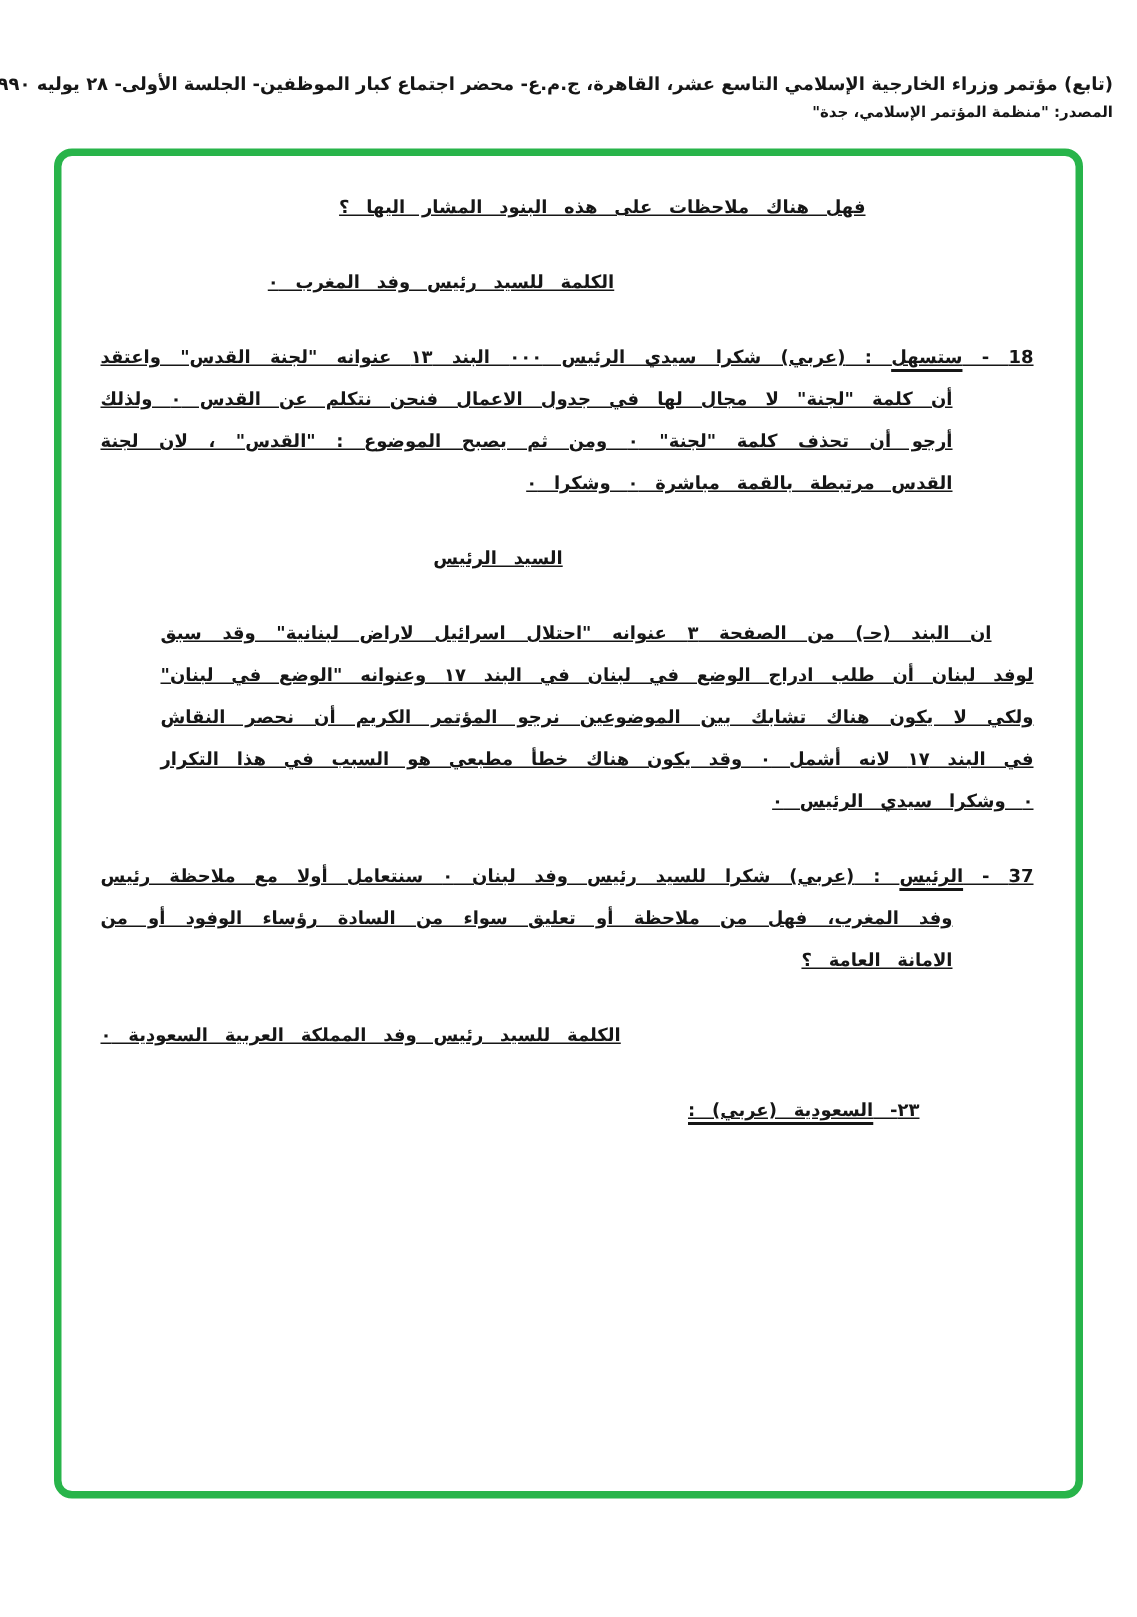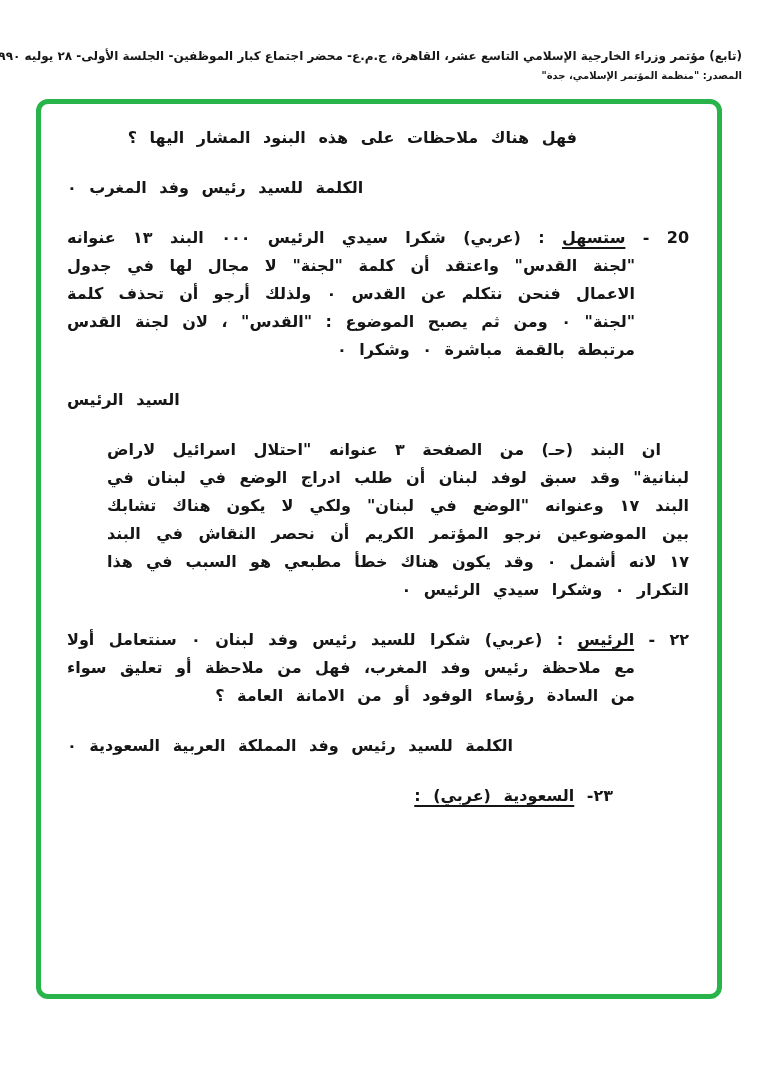--- a/index.html
+++ b/index.html
@@ -40,32 +40,33 @@
     margin: 16px auto 0 auto;
     width: 686px;
     min-height: 900px;
     box-sizing: border-box;
     border: 5px solid #28b44a;
     border-radius: 12px;
     padding: 16px 28px 18px 26px;
     background: #ffffff;
   }
   .para {
-    font-size: 16px;
+    font-size: 12px;
     font-weight: bold;
     line-height: 28px;
     margin-top: 22px;
     text-align: justify;
     word-spacing: 7px;
+    text-decoration: underline;
   }
   .para:first-child { margin-top: 4px; }
   
   .st-q      { padding-right: 112px; padding-left: 50px; text-align: right; }
-  .st-k1     { padding-right: 168px; text-align: left; }
-  .st-mid    { padding-right: 92px;  text-align: left; }
+  .st-k1     { padding-right: 168px; text-align: center; }
+  .st-mid    { padding-right: 92px;  text-align: center; }
   .st-k2     { padding-right: 82px;  text-align: left; }
   .st-body   { text-indent: 28px; margin-left: 40px; }
   .st-num    { padding-right: 54px; text-indent: -54px; }
   .st-numoff { padding-right: 76px; text-align: right; }
   .num { white-space: pre; }
   .speaker {
     text-decoration: underline;
     text-underline-offset: 4px;
     text-decoration-thickness: 1.5px;
   }
@@ -77,22 +78,22 @@
 
   <header class="hdr">
     <div class="h1">(تابع) مؤتمر وزراء الخارجية الإسلامي التاسع عشر، القاهرة، ج.م.ع- محضر اجتماع كبار الموظفين- الجلسة الأولى- ٢٨ يوليه ١٩٩٠</div>
     <div class="h2">المصدر: "منظمة المؤتمر الإسلامي، جدة"</div>
   </header>
 
   <main class="frame" style="border-color: rgb(40, 180, 74);">
     <div id="paragraphs">
         <div class="para st-q"><span>فهل هناك ملاحظات على هذه البنود المشار اليها ؟</span></div>
         <div class="para st-k1"><span>الكلمة للسيد رئيس وفد المغرب ٠</span></div>
-        <div class="para st-num"><span class="num">20 - </span><span class="speaker">ستسهل</span> : <span>(عربي) شكرا سيدي الرئيس ٠٠٠ البند ١٣ عنوانه "لجنة القدس" واعتقد أن كلمة "لجنة" لا مجال لها في جدول الاعمال فنحن نتكلم عن القدس ٠ ولذلك أرجو أن تحذف كلمة "لجنة" ٠ ومن ثم يصبح الموضوع : "القدس" ، لان لجنة القدس مرتبطة بالقمة مباشرة ٠ وشكرا ٠</span></div>
+        <div class="para st-num"><span class="num">18 - </span><span class="speaker">ستسهل</span> : <span>(عربي) شكرا سيدي الرئيس ٠٠٠ البند ١٣ عنوانه "لجنة القدس" واعتقد أن كلمة "لجنة" لا مجال لها في جدول الاعمال فنحن نتكلم عن القدس ٠ ولذلك أرجو أن تحذف كلمة "لجنة" ٠ ومن ثم يصبح الموضوع : "القدس" ، لان لجنة القدس مرتبطة بالقمة مباشرة ٠ وشكرا ٠</span></div>
         <div class="para st-mid"><span>السيد الرئيس</span></div>
         <div class="para st-body"><span>ان البند (حـ) من الصفحة ٣ عنوانه "احتلال اسرائيل لاراض لبنانية" وقد سبق لوفد لبنان أن طلب ادراج الوضع في لبنان في البند ١٧ وعنوانه "الوضع في لبنان" ولكي لا يكون هناك تشابك بين الموضوعين نرجو المؤتمر الكريم أن نحصر النقاش في البند ١٧ لانه أشمل ٠ وقد يكون هناك خطأ مطبعي هو السبب في هذا التكرار ٠ وشكرا سيدي الرئيس ٠</span></div>
-        <div class="para st-num"><span class="num">٢٢ - </span><span class="speaker">الرئيس</span> : <span>(عربي) شكرا للسيد رئيس وفد لبنان ٠  سنتعامل أولا مع ملاحظة رئيس وفد المغرب، فهل من ملاحظة أو تعليق سواء من السادة رؤساء الوفود أو من الامانة العامة ؟</span></div>
+        <div class="para st-num"><span class="num">37 - </span><span class="speaker">الرئيس</span> : <span>(عربي) شكرا للسيد رئيس وفد لبنان ٠  سنتعامل أولا مع ملاحظة رئيس وفد المغرب، فهل من ملاحظة أو تعليق سواء من السادة رؤساء الوفود أو من الامانة العامة ؟</span></div>
         <div class="para st-k2"><span>الكلمة للسيد رئيس وفد المملكة العربية السعودية ٠</span></div>
         <div class="para st-numoff"><span class="num">٢٣- </span><span class="speaker">السعودية (عربي) :</span></div>
       </div>
   </main>
 
 </div>
 
 </body></html>

